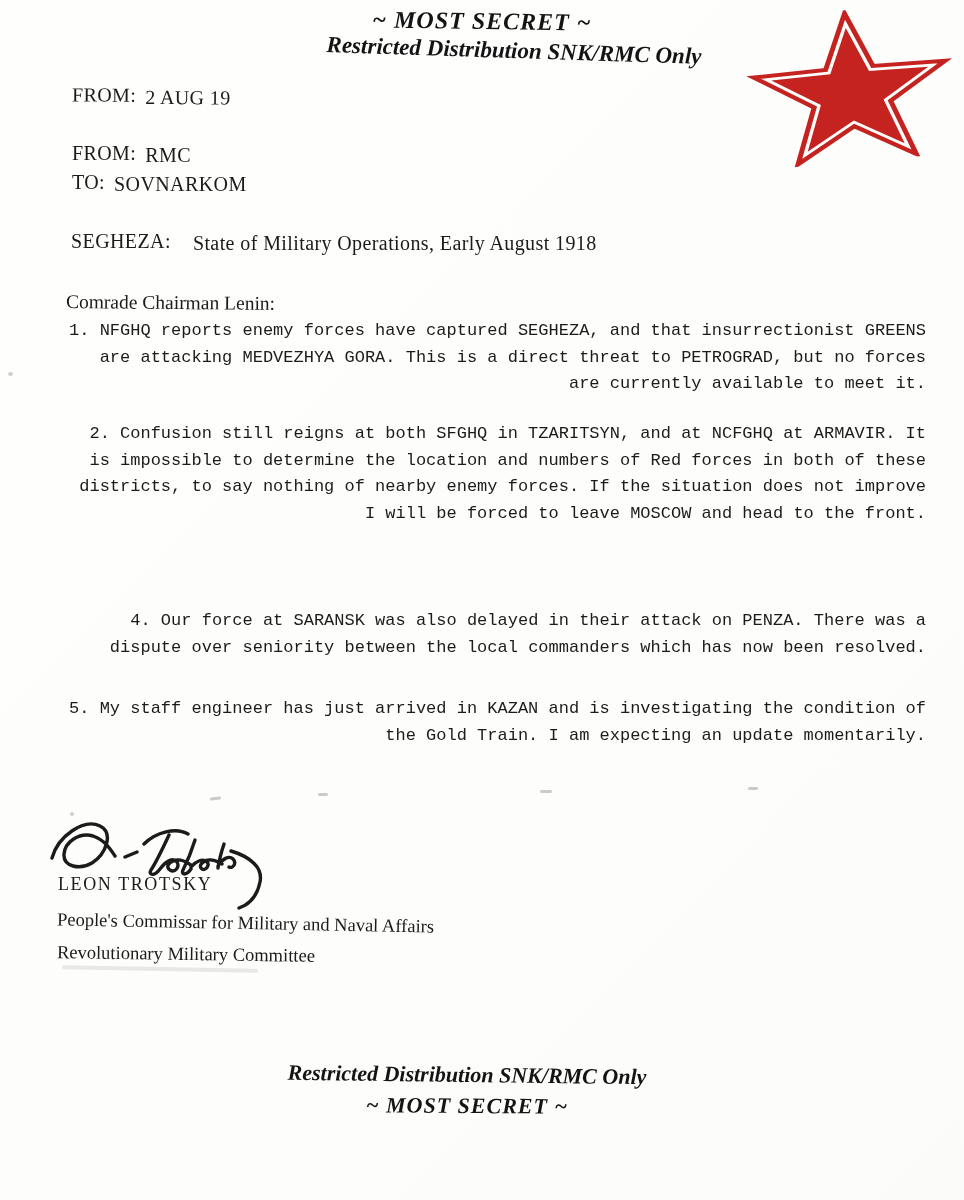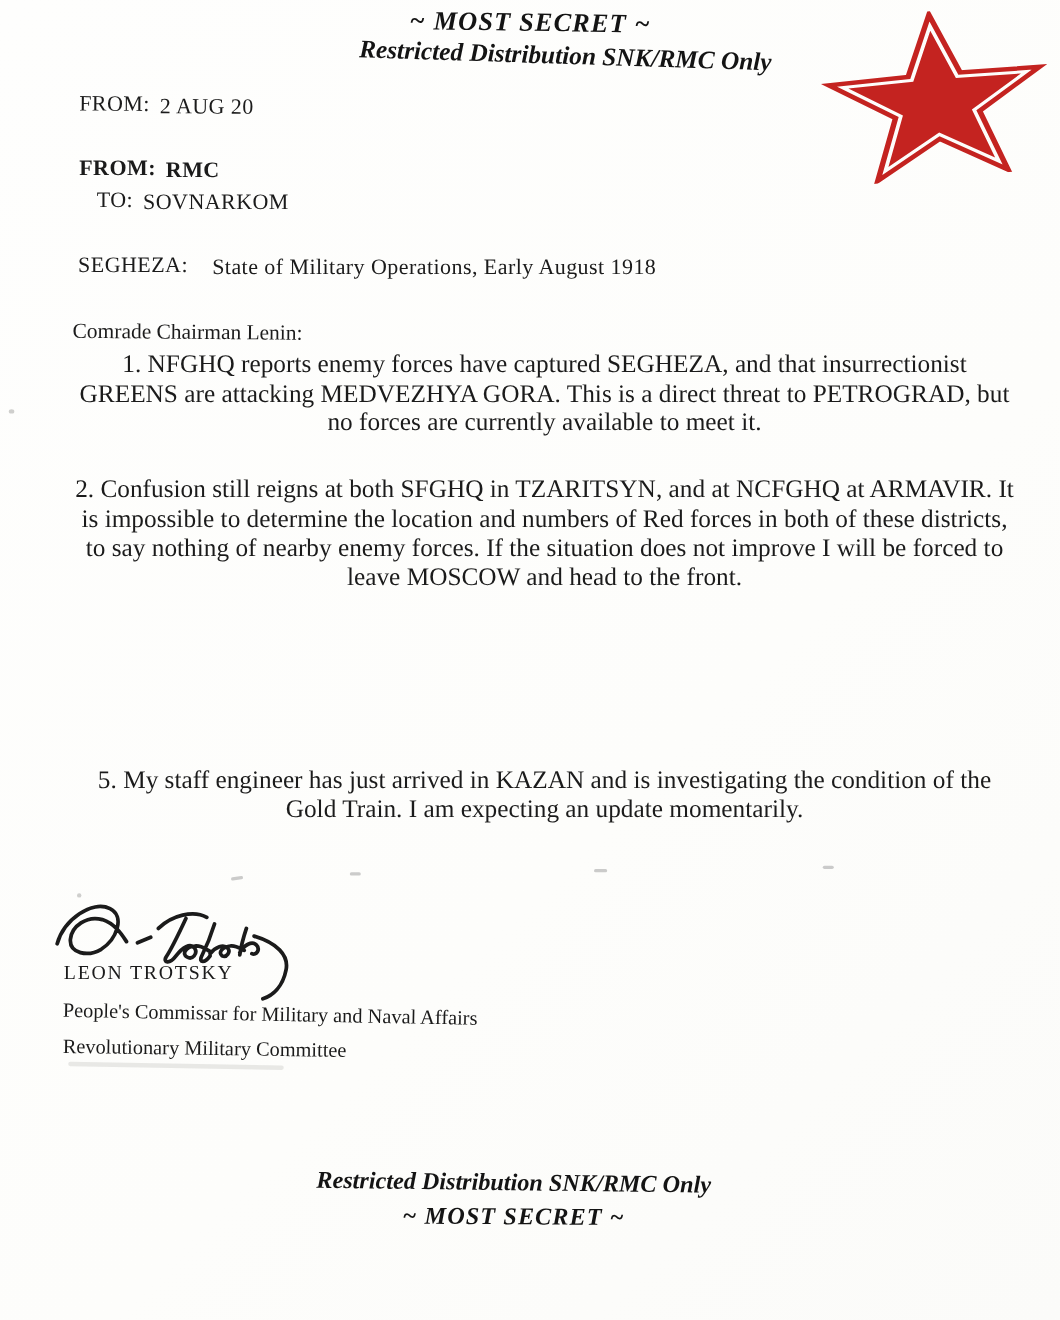--- a/index.html
+++ b/index.html
@@ -31,23 +31,24 @@
   .meta-line { font-size: 20px; letter-spacing: 0.4px; white-space: nowrap; }
   .meta-line .val { margin-left: 9px; position: relative; top: 2px; }
   .subj .val { margin-left: 22px; }
 
   
   .salutation { top: 292px; left: 66px; font-size: 19.5px; transform: rotate(0.5deg); }
   .para {
     left: 64px;
     width: 862px;
     margin: 0;
-    font-size: 23px;
+    font-size: 17px;
     line-height: 26.6px;
-    text-align: center;
+    text-align: right;
+    font-family: Liberation Mono, monospace;
   }
 
   
   .sig-name  { top: 874px; left: 58px; font-size: 18px; letter-spacing: 1.6px; white-space: nowrap; }
   .sig-title1 { top: 913px; left: 57px; font-size: 18.5px; white-space: nowrap; transform: rotate(1.1deg); }
   .sig-title2 { top: 944px; left: 57px; font-size: 18.5px; white-space: nowrap; transform: rotate(0.8deg); }
 
   
   .artifact-dash {
     position: absolute;
@@ -75,35 +76,36 @@
   <div class="abs" style="top:10px; left:748px; transform: rotate(-5deg);">
     <svg width="206" height="152" viewBox="-102 -104 204 188" preserveAspectRatio="none" aria-hidden="true">
 
       <polygon points="0,-100 23.5,-32.4 95.1,-30.9 38,12.4 58.8,80.9 0,40 -58.8,80.9 -38,12.4 -95.1,-30.9 -23.5,-32.4" fill="none" stroke-width="5" stroke-linejoin="miter" stroke="#c42320"></polygon>
 
       <polygon points="0,-100 23.5,-32.4 95.1,-30.9 38,12.4 58.8,80.9 0,40 -58.8,80.9 -38,12.4 -95.1,-30.9 -23.5,-32.4" transform="scale(0.82)" fill="#c42320"></polygon>
     </svg>
   </div>
 
   <div class="abs meta-line" style="top:84px; left:72px; transform: rotate(0.4deg);">
-    <span>FROM:</span><span class="val">2 AUG 20</span>
+    <span>FROM:</span><span class="val">2 AUG 19</span>
   </div>
-  <div class="abs meta-line" style="top:142px; left:72px;font-weight:bold;">
+  <div class="abs meta-line" style="top:142px; left:72px;">
     <span>FROM:</span><span class="val">RMC</span>
   </div>
-  <div class="abs meta-line" style="top:171px; left:88px;">
+  <div class="abs meta-line" style="top:171px; left:72px;">
     <span>TO:</span><span class="val">SOVNARKOM</span>
   </div>
   <div class="abs meta-line subj" style="top:230px; left:71px;">
     <span>SEGHEZA:</span><span class="val">State of Military Operations, Early August 1918</span>
   </div>
 
   <div class="abs salutation">Comrade Chairman Lenin:</div>
   <p class="abs para" style="top:318px;">1. NFGHQ reports enemy forces have captured SEGHEZA, and that insurrectionist GREENS are attacking MEDVEZHYA GORA. This is a direct threat to PETROGRAD, but no forces are currently available to meet it.</p>
-  <p class="abs para" style="top:432px;">2. Confusion still reigns at both SFGHQ in TZARITSYN, and at NCFGHQ at ARMAVIR. It is impossible to determine the location and numbers of Red forces in both of these districts, to say nothing of nearby enemy forces. If the situation does not improve I will be forced to leave MOSCOW and head to the front.</p>
+  <p class="abs para" style="top:421px;">2. Confusion still reigns at both SFGHQ in TZARITSYN, and at NCFGHQ at ARMAVIR. It is impossible to determine the location and numbers of Red forces in both of these districts, to say nothing of nearby enemy forces. If the situation does not improve I will be forced to leave MOSCOW and head to the front.</p>
+  <p class="abs para" style="top:608px;">4. Our force at SARANSK was also delayed in their attack on PENZA. There was a dispute over seniority between the local commanders which has now been resolved.</p>
   <p class="abs para" style="top:696px;">5. My staff engineer has just arrived in KAZAN and is investigating the condition of the Gold Train. I am expecting an update momentarily.</p>
 
   <div class="artifact-dash" style="top:797px; left:210px; width:11px; transform: rotate(-8deg);"></div>
   <div class="artifact-dash" style="top:793px; left:318px; width:10px;"></div>
   <div class="artifact-dash" style="top:790px; left:540px; width:12px;"></div>
   <div class="artifact-dash" style="top:787px; left:748px; width:10px;"></div>
   <div class="speck" style="top:812px; left:70px; width:4px; height:4px;"></div>
   <div class="speck" style="top:372px; left:8px; width:5px; height:4px;"></div>
 
   <div class="abs" style="top:806px; left:48px;">

